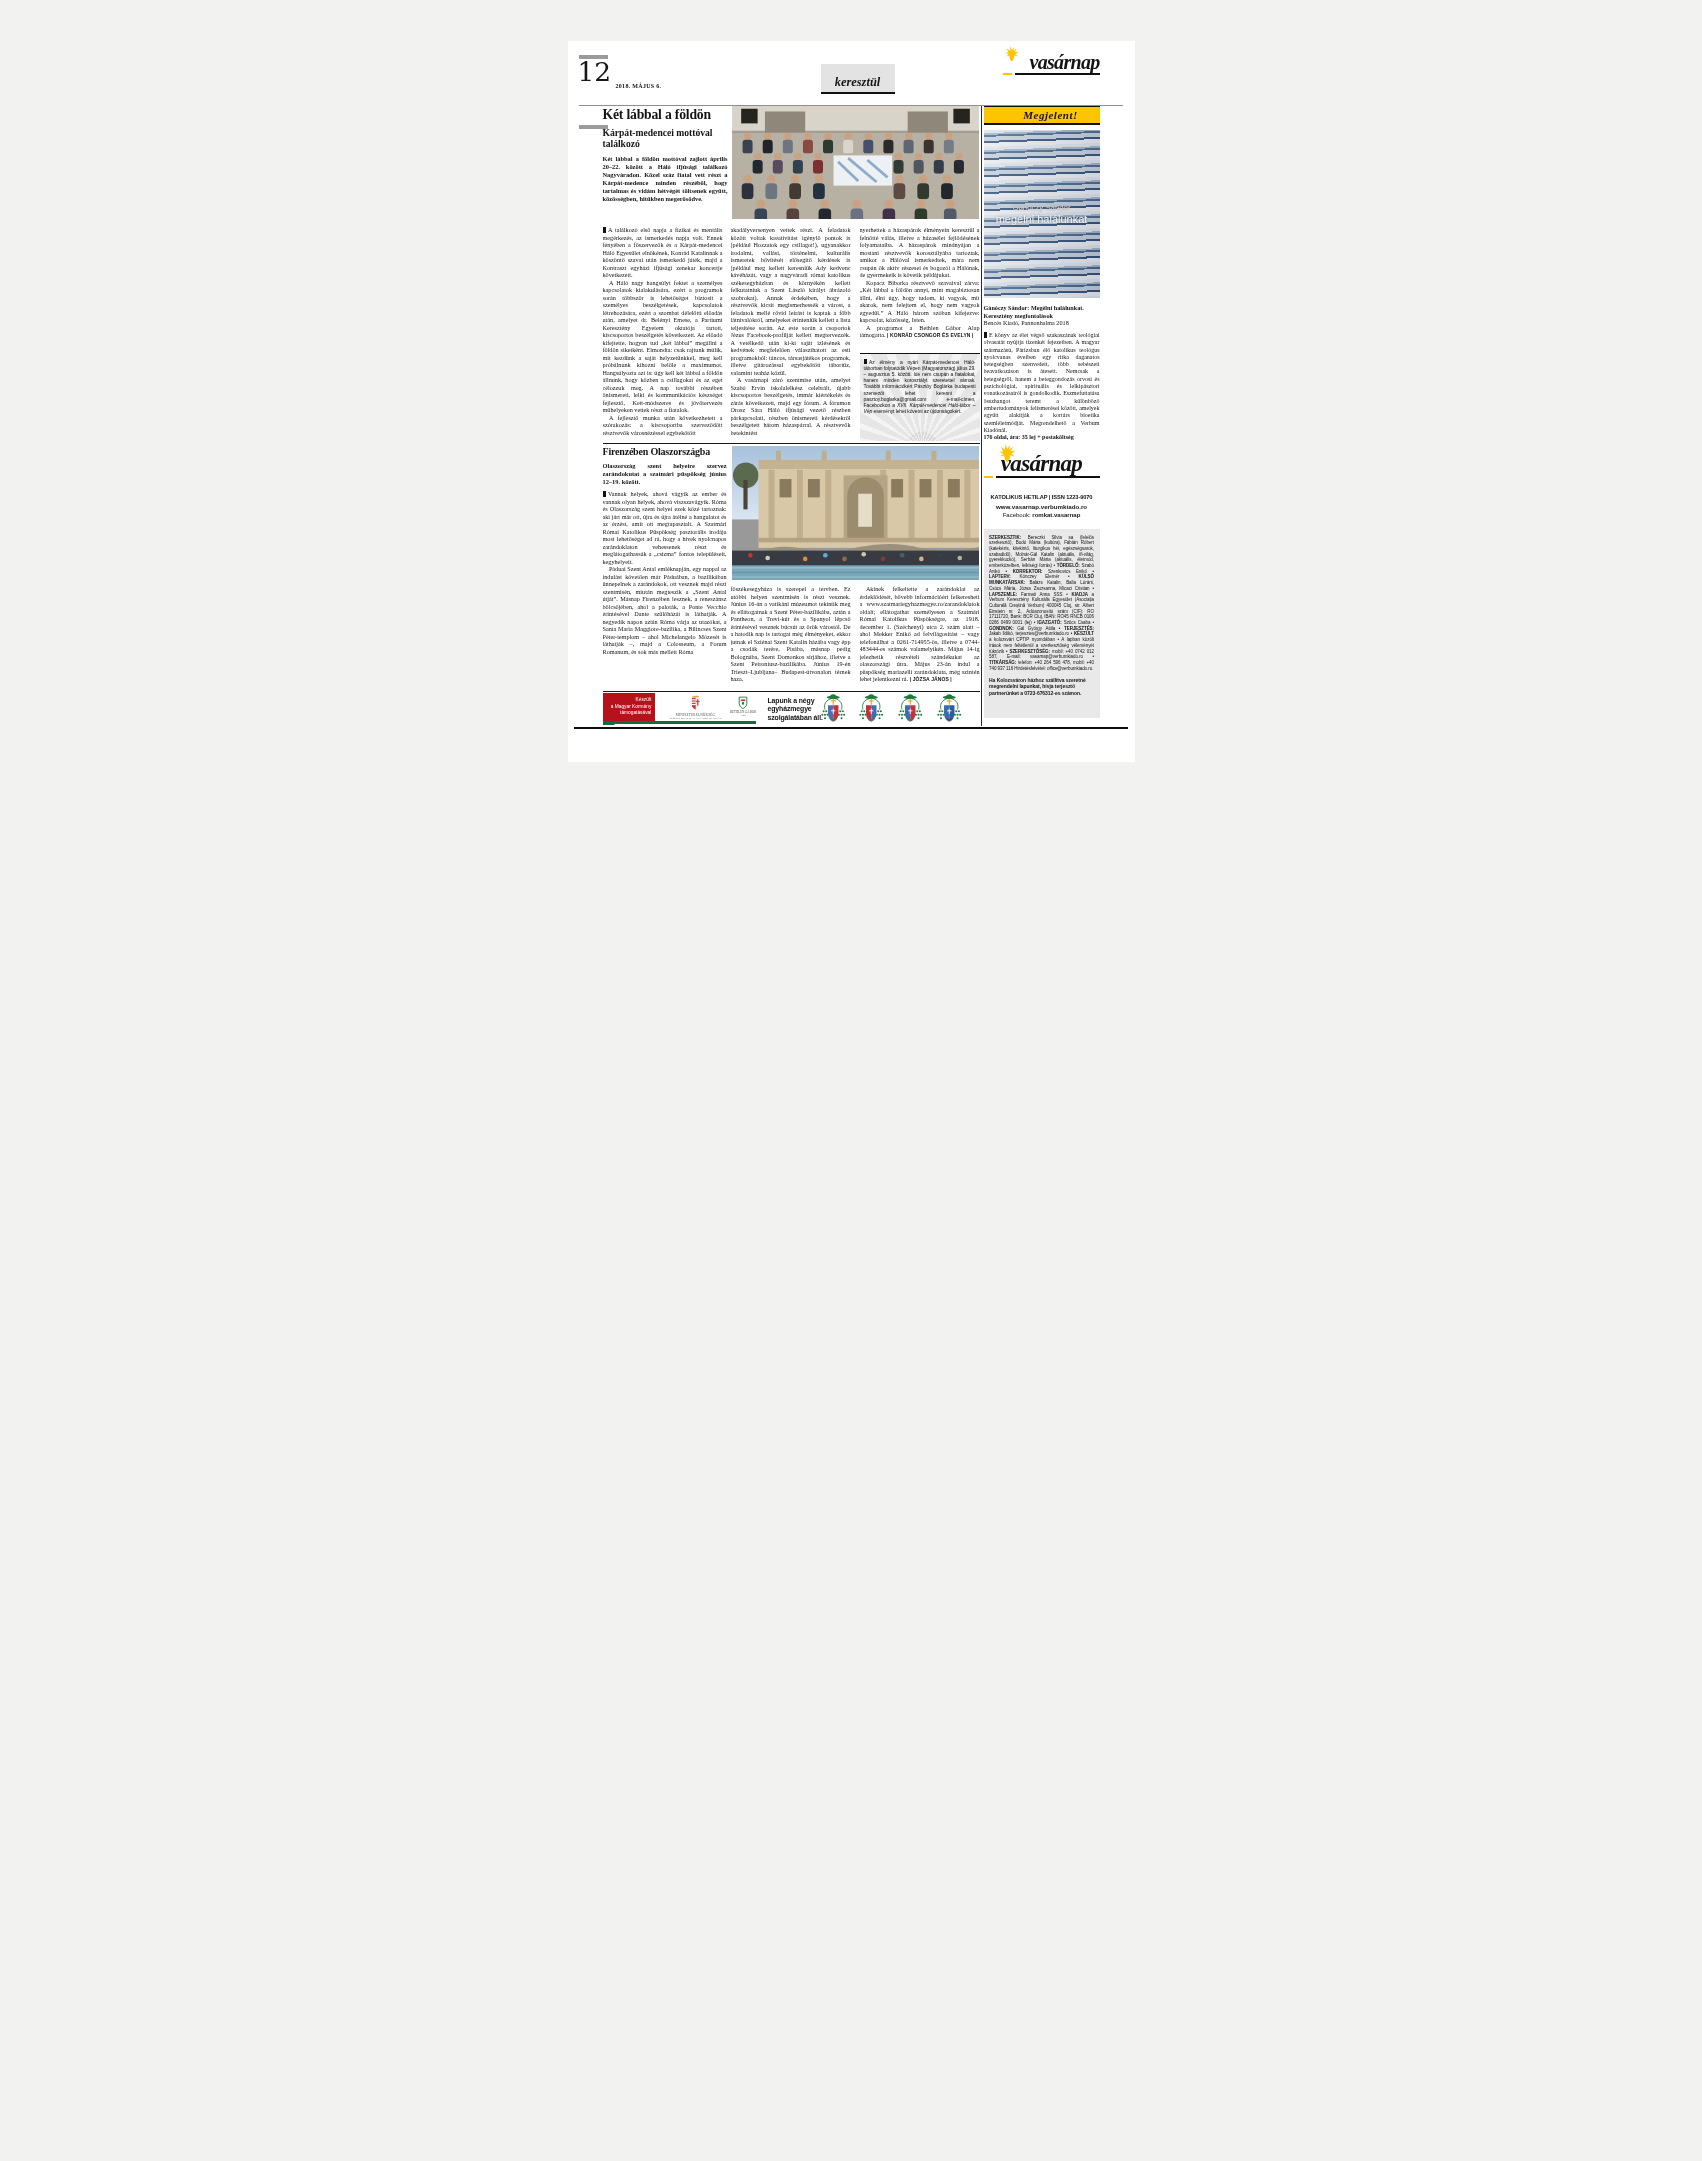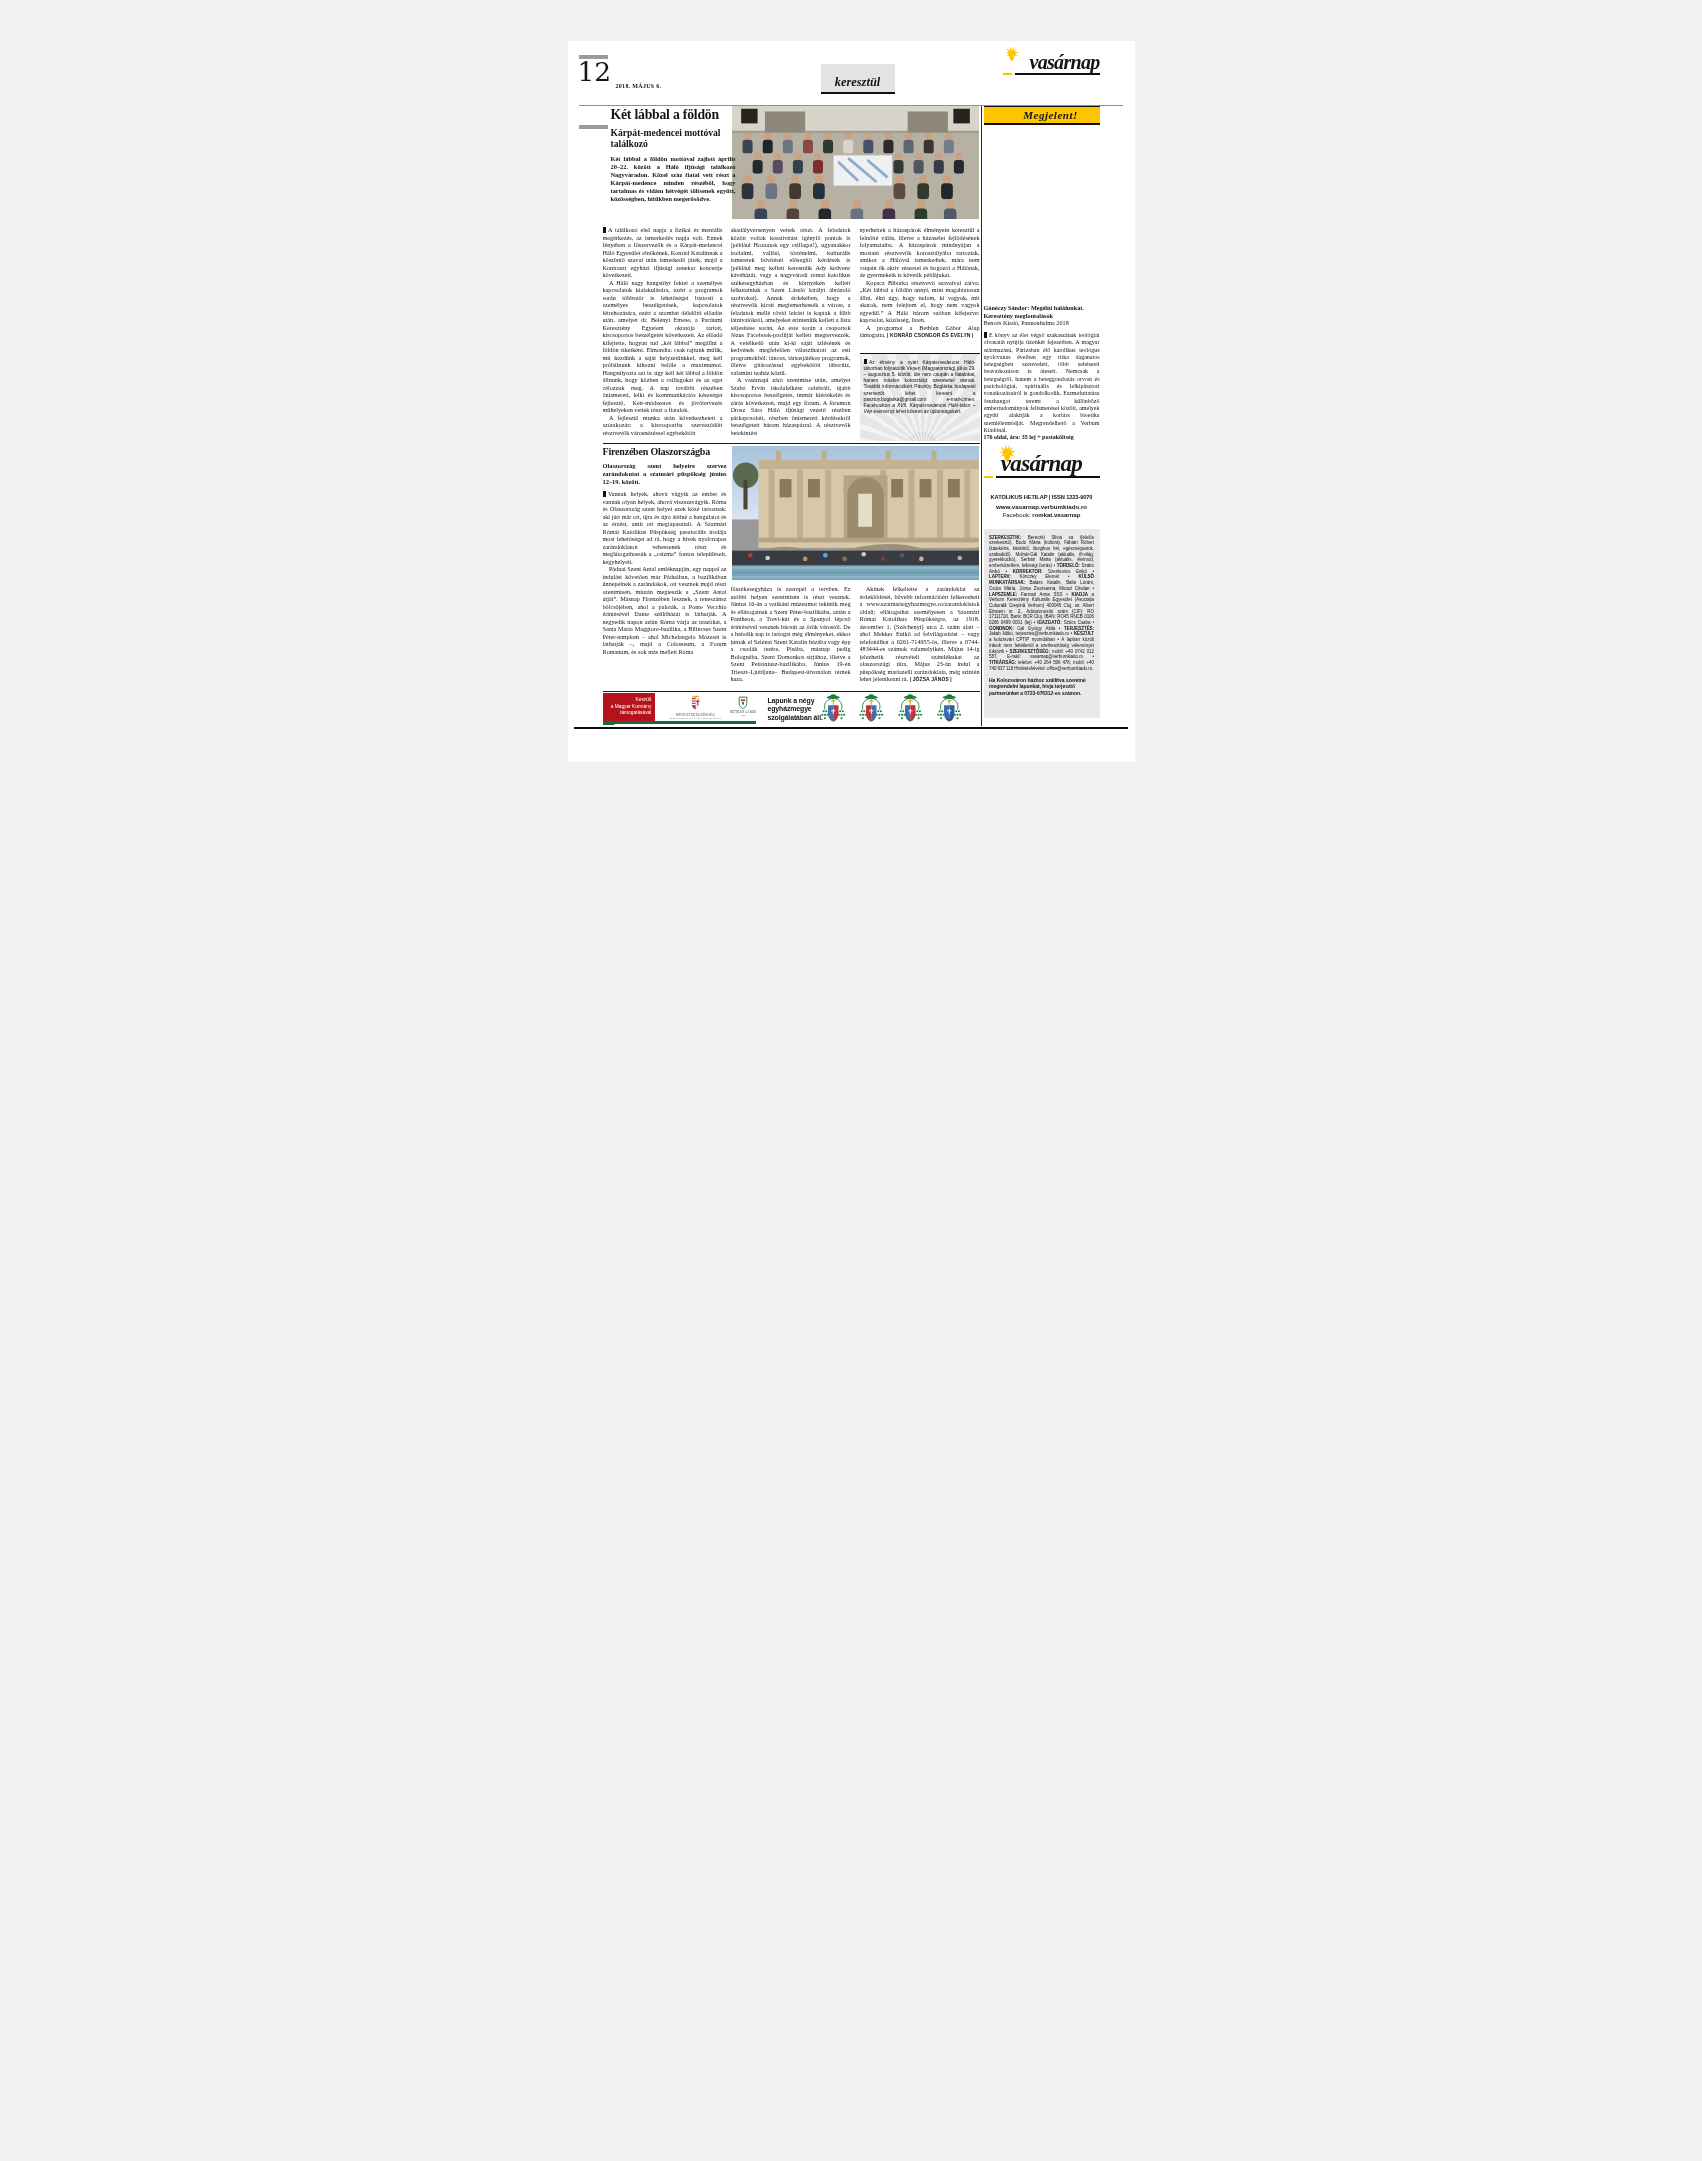--- a/index.html
+++ b/index.html
@@ -30,21 +30,21 @@
   .subhead{font-weight:700;font-size:9.6px;line-height:1.12;margin-top:6.4px;}
   .lead{font-weight:700;font-size:6.4px;line-height:8px;text-align:justify;margin-top:5.5px;}
   .bodycol{font-size:6.2px;line-height:7.5px;text-align:justify;}
   .bodycol p{margin:0;}
   .bodycol p.ind{text-indent:6.4px;}
   .sqmark::before{content:"";display:inline-block;width:3.2px;height:5.5px;background:#111;
                   margin-right:2.3px;vertical-align:-0.5px;}
   .byline{font-family:"Liberation Sans",sans-serif;font-weight:700;font-size:5px;letter-spacing:0.1px;}
   .art-sep{position:absolute;left:0;width:377px;height:0.5px;background:#1a1a1a;}
   
-  .a1-head{position:absolute;left:8px;top:1.8px;width:125px;}
+  .a1-head{position:absolute;left:0;top:1.8px;width:125px;}
   .a1-title{font-size:13.7px;white-space:nowrap;}
   .a1-photo{left:129px;top:0;width:247px;height:113px;}
   .a1-cols{position:absolute;left:0;top:120px;width:377px;height:215px;}
   .col{position:absolute;top:0;width:120px;height:215px;overflow:hidden;}
   .c1{left:0;} .c2{left:128px;} .c3{left:257px;}
   .c3text{height:124px;overflow:hidden;}
   .infobox{position:absolute;left:0;right:0;top:127px;height:88px;border-top:0.9px solid #111;
      background:
        repeating-conic-gradient(from -86deg at 52% 108%, rgba(255,255,255,.55) 0 5deg, rgba(0,0,0,0) 5deg 13deg),
        radial-gradient(circle at 52% 108%, #d9d9d9 14%, rgba(0,0,0,0) 15%),
@@ -313,20 +313,24 @@
     <div class="art-sep" style="top:585px;"></div>
   </div>
 
   <div class="side-rule"></div>
   <div class="sidebar">
 
     <div class="promo">
       <span>Megjelent!</span>
     </div>
 
+    <div class="cover">
+      <div class="ca">Gánóczy Sándor</div>
+      <div class="ct">megélni halálunkat</div>
+    </div>
 
     <div class="bookcap">
       <div class="b">Gánóczy Sándor: Megélni halálunkat.</div>
       <div class="b">Keresztény megfontolások</div>
       <div>Bencés Kiadó, Pannonhalma 2018</div>
     </div>
 
     <div class="review">
       <p class="sqmark" style="margin:0;">E könyv az élet végső szakaszának teológiai olvasatát nyújtja tizenkét fejezetben. A magyar származású, Párizsban élő katolikus teológus nyolcvanas éveiben egy ritka daganatos betegségben szenvedett, több sebészeti beavatkozáson is átesett. Nemcsak a betegségről, hanem a beteggondozás orvosi és pszichológiai, spirituális és lelkipásztori vonatkozásairól is gondolkodik. Eszmefuttatása összhangot teremt a különböző embertudományok felismerései között, amelyek együtt alakítják a kortárs bioetika szemléletmódját. Megrendelhető a Verbum Kiadónál.</p>
       <p class="price" style="margin:0;">176 oldal, ára: 35 lej + postaköltség</p>

